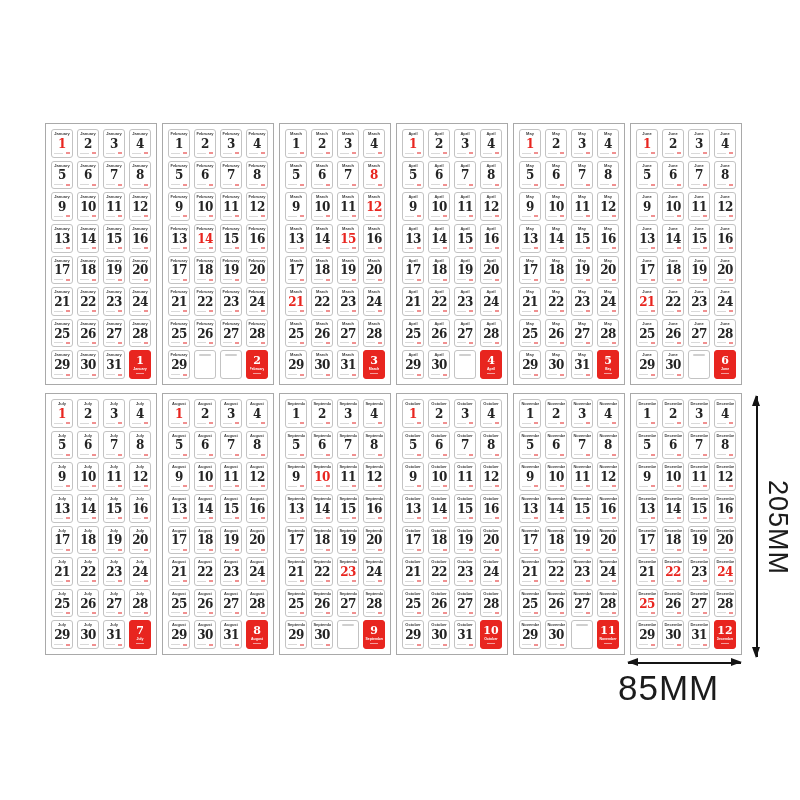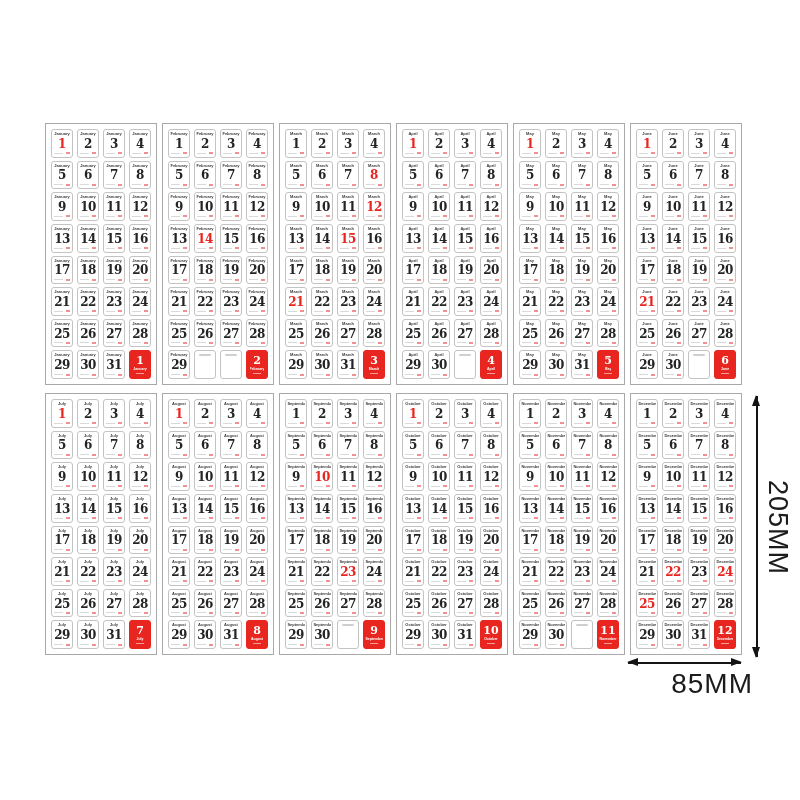--- a/index.html
+++ b/index.html
@@ -59,22 +59,22 @@
     font-size:27px;color:#1b1b1b;letter-spacing:1px;
   }
   .hline{position:absolute;left:628px;top:662px;width:113px;height:1.6px;background:#141414;}
   .hline::before,.hline::after{
     content:"";position:absolute;top:-3.6px;width:0;height:0;
     border-top:4.5px solid transparent;border-bottom:4.5px solid transparent;
   }
   .hline::before{left:-1px;border-right:11px solid #141414;}
   .hline::after{right:-1px;border-left:11px solid #141414;}
   .hlabel{
-    position:absolute;left:618px;top:668px;width:135px;text-align:right;
-    font-size:28px;color:#1b1b1b;letter-spacing:1px;
+    position:absolute;left:618px;top:668px;width:135px;text-align:left;
+    font-size:35px;color:#1b1b1b;letter-spacing:1px;
   }
 </style>
 </head>
 <body>
 
 <div class="sheet-row" id="row-top">
     <div class="panel">
       <div class="cell">
         <div class="mname">January</div>
         <div class="num red">1</div>

